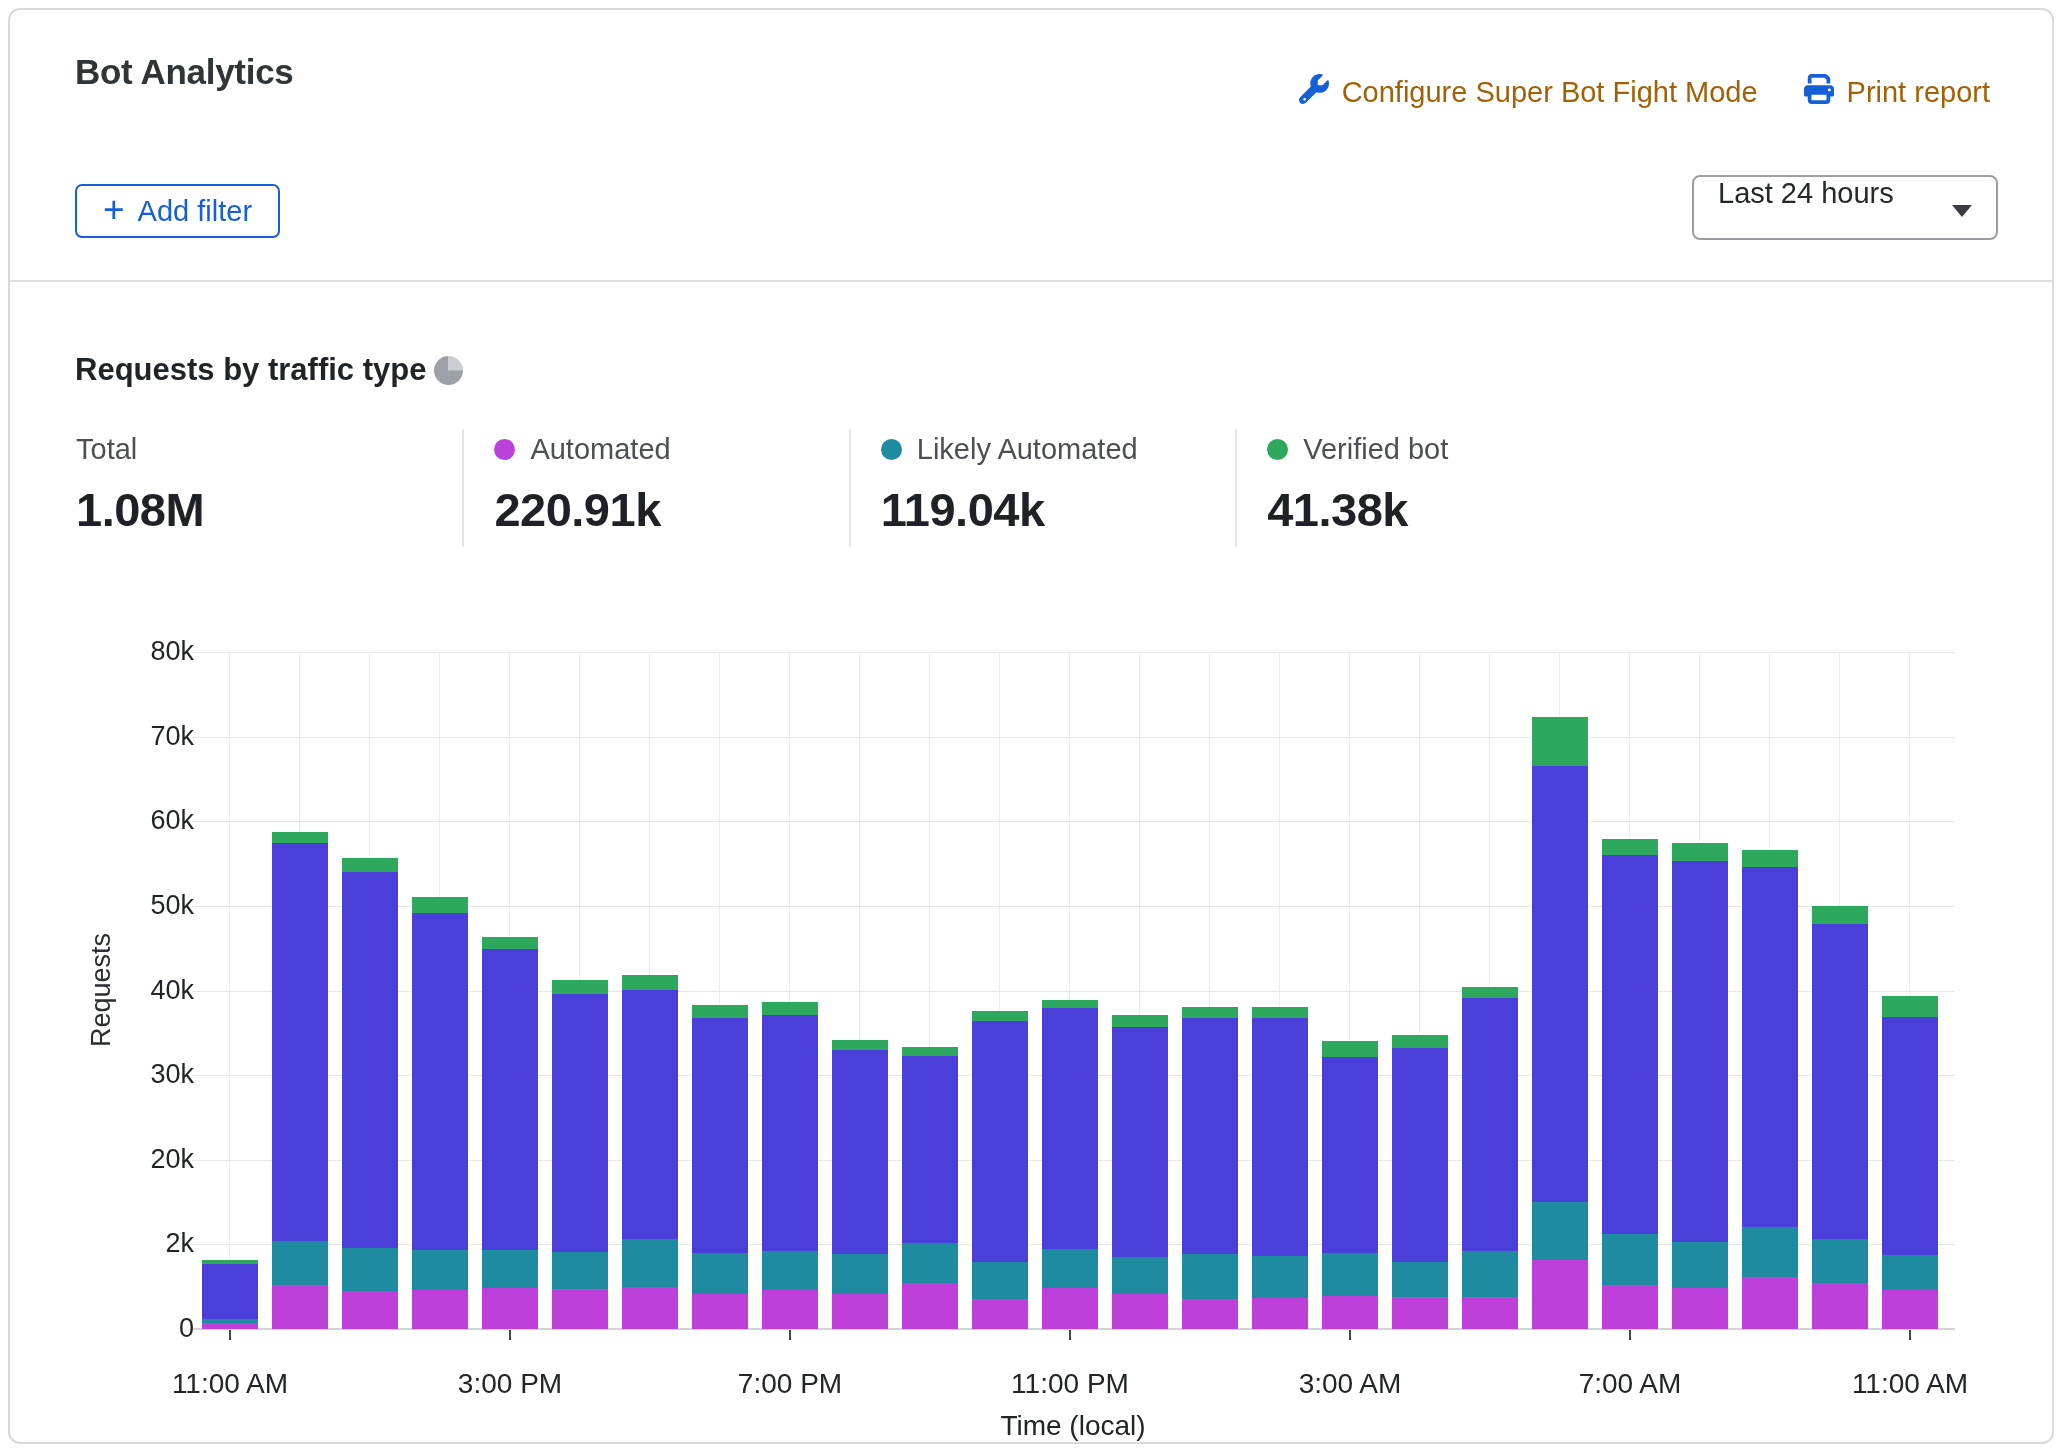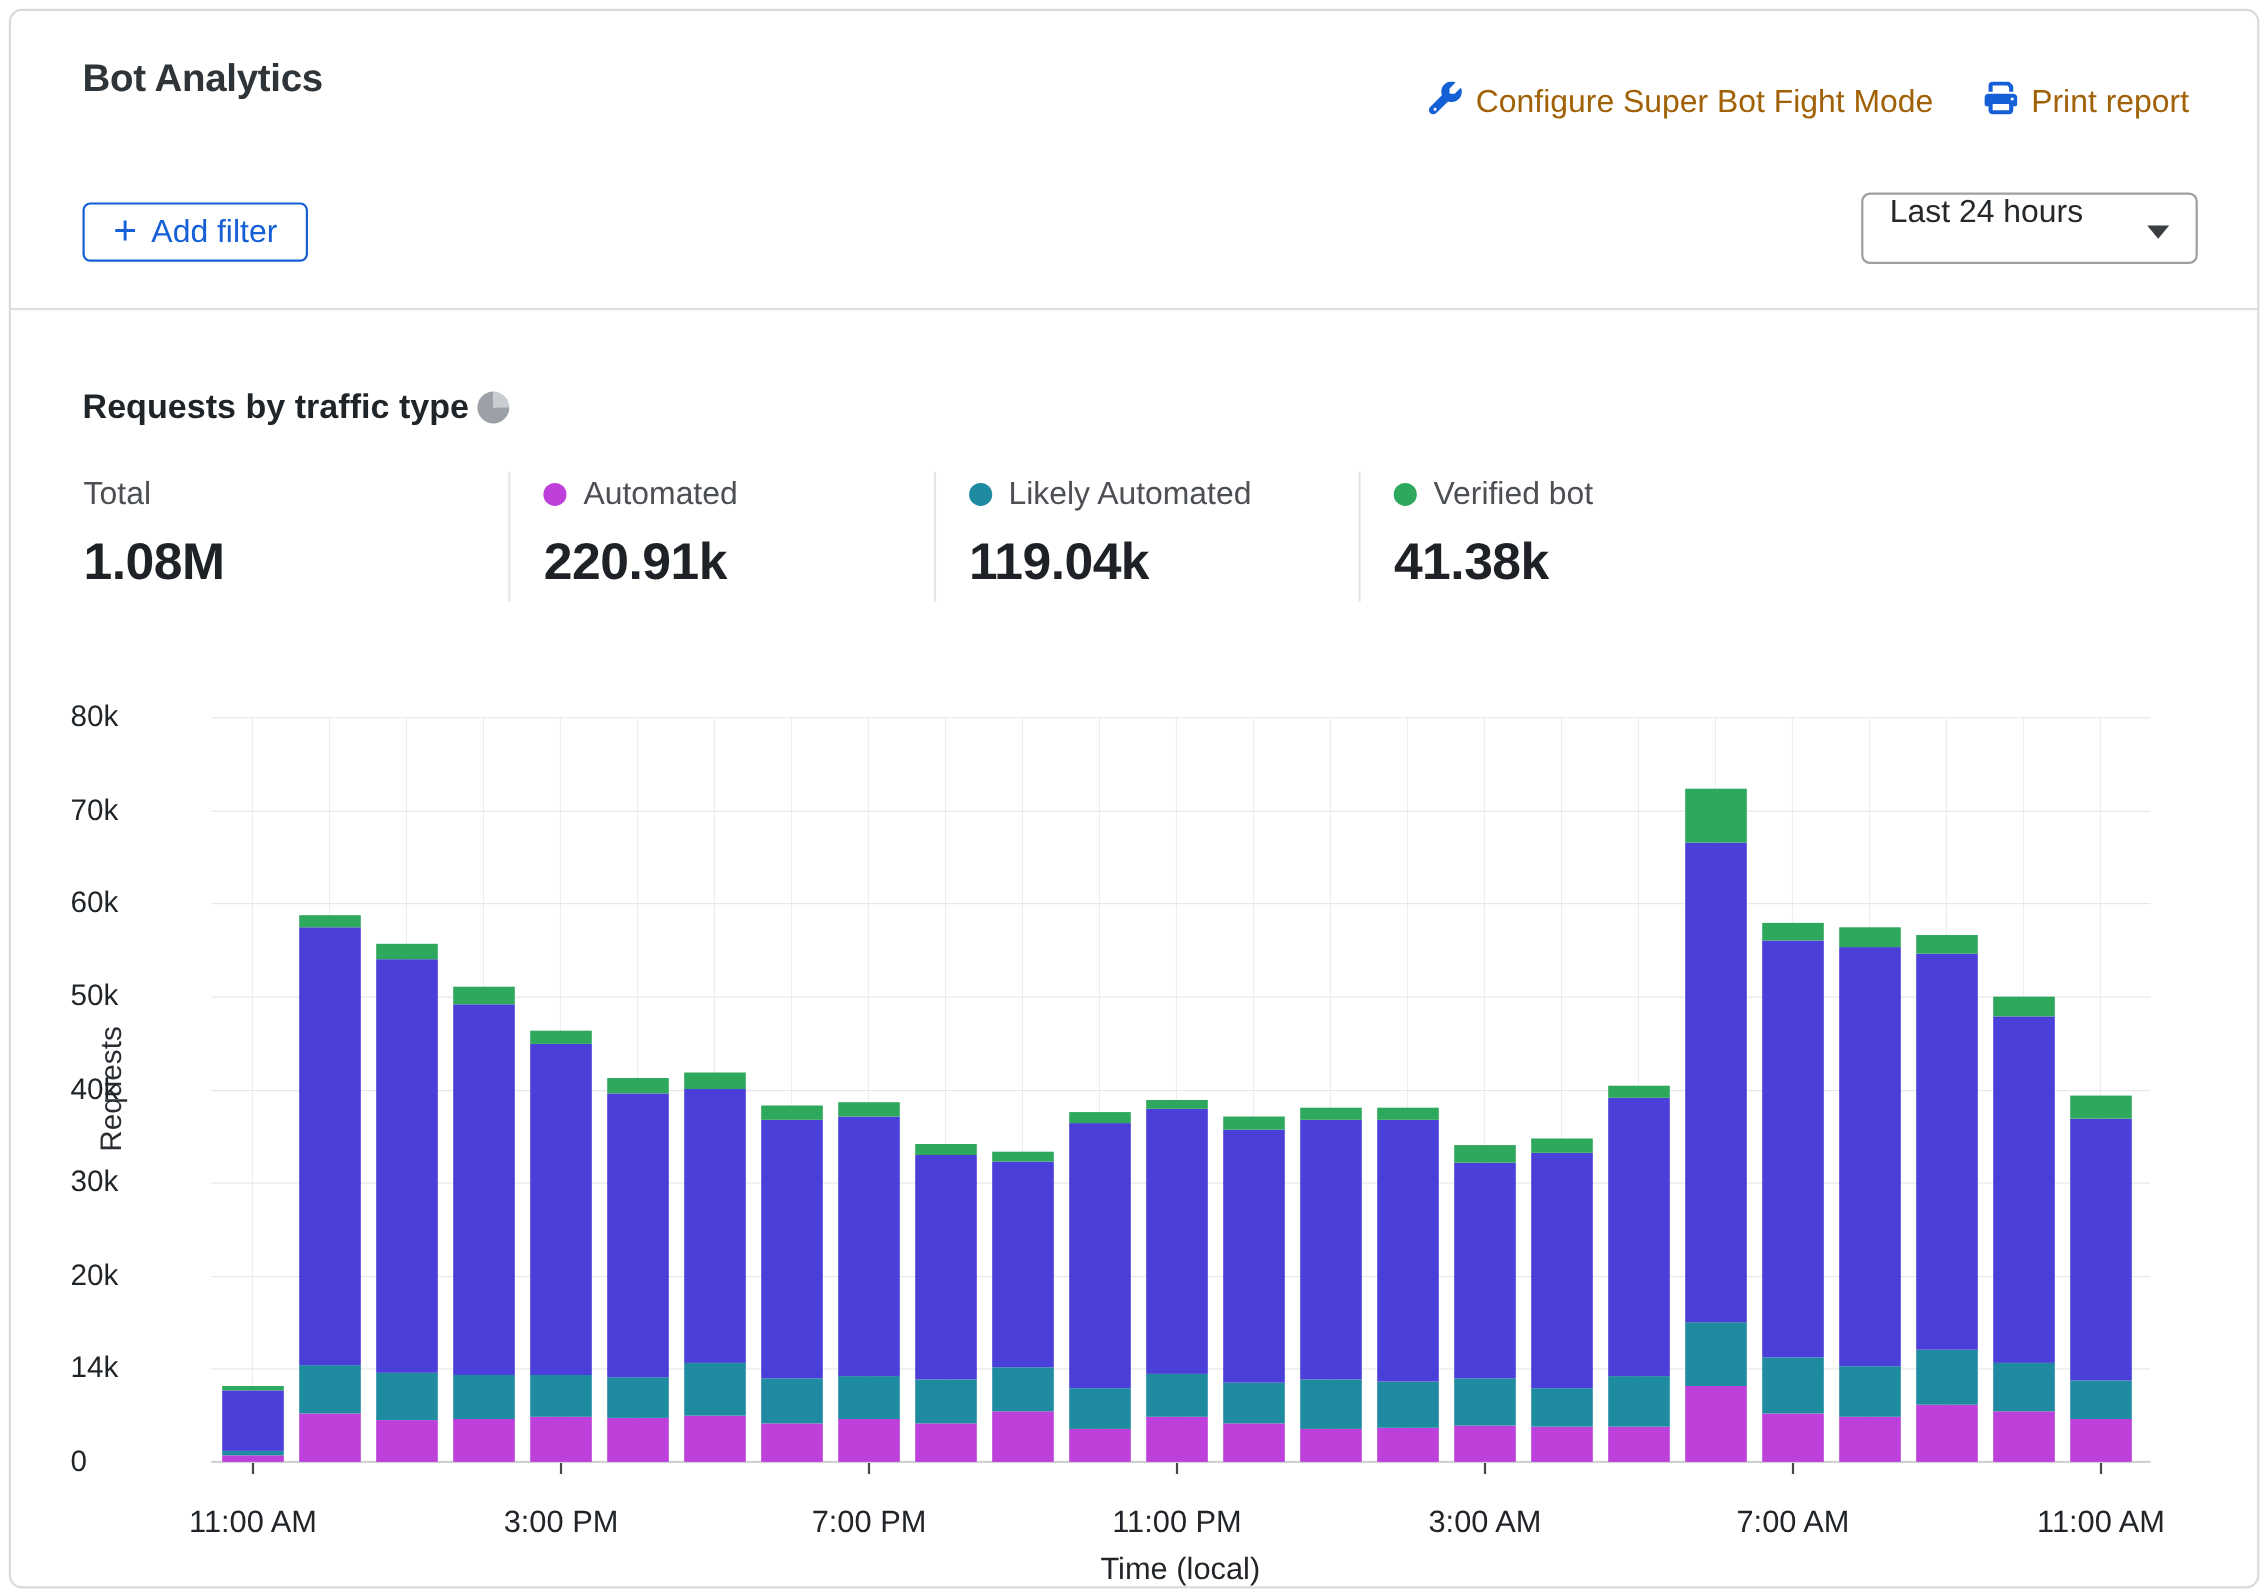--- a/index.html
+++ b/index.html
@@ -21,21 +21,21 @@
   .stat { padding:4px 0 10px 0; }
   .stat + .stat { border-left:2px solid #E3E5E7; padding-left:30px; }
   .stat-label-row { display:flex; align-items:center; gap:15px; font-size:29px; color:#4C5054; }
   .dot { width:21px; height:21px; border-radius:50%; flex:0 0 auto; }
   .stat-value { margin-top:16px; font-size:47px; font-weight:700; color:#1E2226; letter-spacing:-0.5px; }
   #chart { position:absolute; left:0; top:0; width:2062px; height:1450px; }
   #plot { position:absolute; left:192px; top:652px; width:1763px; height:677px; }
   .hgrid { position:absolute; left:0; right:0; height:1px; background:#E5E6E8; }
   .vgrid { position:absolute; top:0; bottom:0; width:1px; background:#ECEDEF; }
   .baseline { position:absolute; left:0; right:0; bottom:-1px; height:2px; background:#D0D3D5; }
-  .ylab { position:absolute; left:64px; width:130px; font-size:27px; color:#1F2428; }
+  .ylab { position:absolute; left:64px; width:130px; text-align:right; font-size:27px; color:#1F2428; }
   .xlab { position:absolute; width:240px; text-align:center; top:1368px; font-size:28px; color:#212529; }
   .xtick { position:absolute; top:1330px; width:2px; height:10px; background:#44484C; }
   .bar-seg { position:absolute; width:56px; }
   .y-axis-title { position:absolute; left:86px; top:900px; height:180px; writing-mode:vertical-rl; transform:rotate(180deg); font-size:27px; color:#2A2E32; text-align:center; }
   .x-axis-title { position:absolute; left:923px; top:1410px; width:300px; text-align:center; font-size:28px; color:#212529; }
 </style>
 </head>
 <body>
 
 <div class="card"></div>
@@ -236,21 +236,21 @@
       <div class="bar-seg" style="left: 1620px; bottom: 46.5px; height: 43.2px; background: rgb(31, 139, 160);"></div>
       <div class="bar-seg" style="left: 1620px; bottom: 89.7px; height: 315.7px; background: rgb(75, 63, 218);"></div>
       <div class="bar-seg" style="left: 1620px; bottom: 405.4px; height: 17.8px; background: rgb(46, 168, 93);"></div>
       <div class="bar-seg" style="left: 1690px; bottom: 0px; height: 38.9px; background: rgb(190, 64, 219);"></div>
       <div class="bar-seg" style="left: 1690px; bottom: 38.9px; height: 34.7px; background: rgb(31, 139, 160);"></div>
       <div class="bar-seg" style="left: 1690px; bottom: 73.6px; height: 238.6px; background: rgb(75, 63, 218);"></div>
       <div class="bar-seg" style="left: 1690px; bottom: 312.3px; height: 21.2px; background: rgb(46, 168, 93);"></div>
     </div>
   <div class="x-axis-title">Time (local)</div>
 <div class="ylab" style="top: 1313px;">0</div>
-    <div class="ylab" style="top: 1228.38px;">14k</div>
+    <div class="ylab" style="top: 1228.38px;">2k</div>
     <div class="ylab" style="top: 1143.75px;">20k</div>
     <div class="ylab" style="top: 1059.12px;">30k</div>
     <div class="ylab" style="top: 974.5px;">40k</div>
     <div class="ylab" style="top: 889.875px;">50k</div>
     <div class="ylab" style="top: 805.25px;">60k</div>
     <div class="ylab" style="top: 720.625px;">70k</div>
     <div class="ylab" style="top: 636px;">80k</div>
     <div class="xtick" style="left: 229px;"></div>
     <div class="xlab" style="left: 110px;">11:00 AM</div>
     <div class="xtick" style="left: 509px;"></div>

